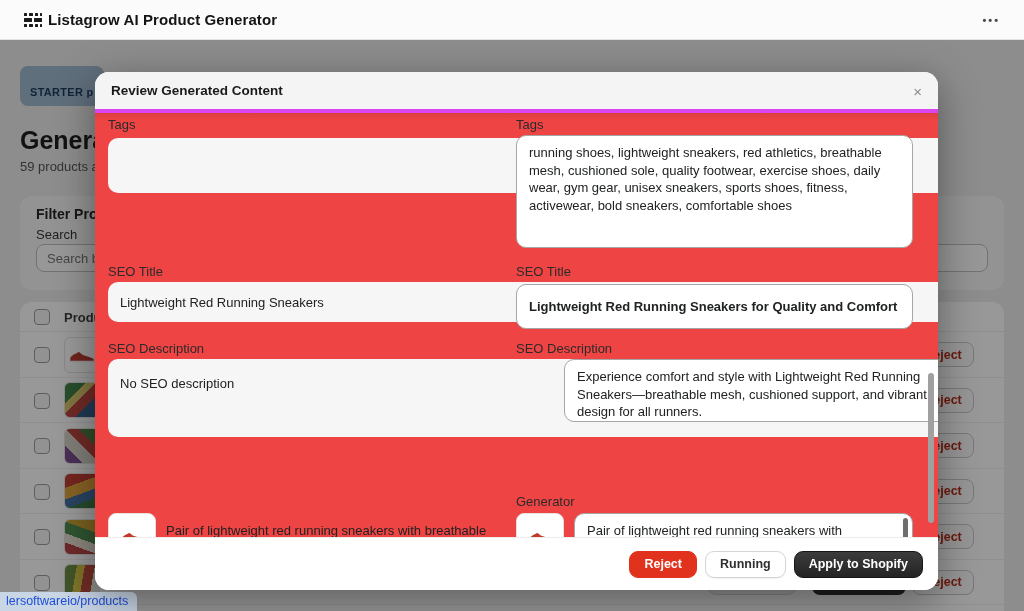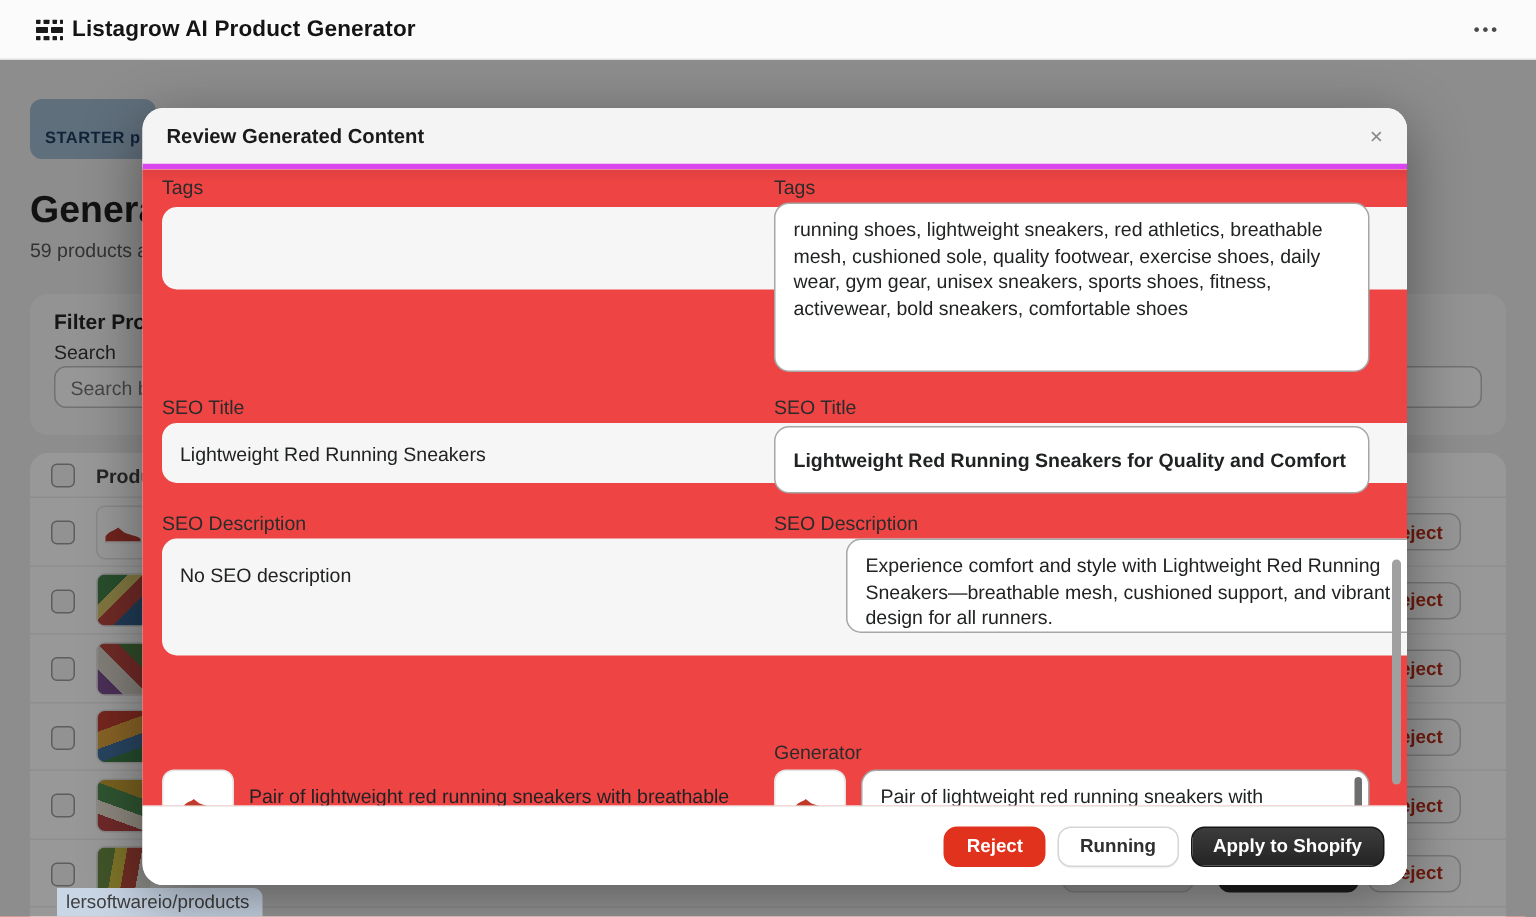--- a/index.html
+++ b/index.html
@@ -85,22 +85,22 @@
     background:#f2f2f2; border:1px solid #d5d5d5; border-radius:8px; cursor:pointer;
   }
 
   .dim-overlay {
     position:absolute; top:40px; left:0; right:0; bottom:0;
     background:rgba(10,10,10,0.42); z-index:10;
   }
 
   .status-bar {
     position:absolute; left:0; bottom:0; height:19px; z-index:30;
-    background:var(--statusbar-bg,#c9d6e6); color:#404040;
-    font-size:12.5px; padding:2px 9px 0 6px; border-radius:0 6px 0 0; white-space:nowrap;margin-left:38px;
+    background:var(--statusbar-bg,#c9d6e6); color:#1d4ed8;
+    font-size:12.5px; padding:2px 9px 0 6px; border-radius:0 6px 0 0; white-space:nowrap;
   }
 
   
   .modal {
     position:absolute; left:95px; top:72px; width:843px; height:518px;
     background:#ffffff; border-radius:14px; z-index:40;
     box-shadow:0 10px 40px rgba(0,0,0,.4);
   }
   .modal-header {
     position:absolute; top:0; left:0; right:0; height:41px;

